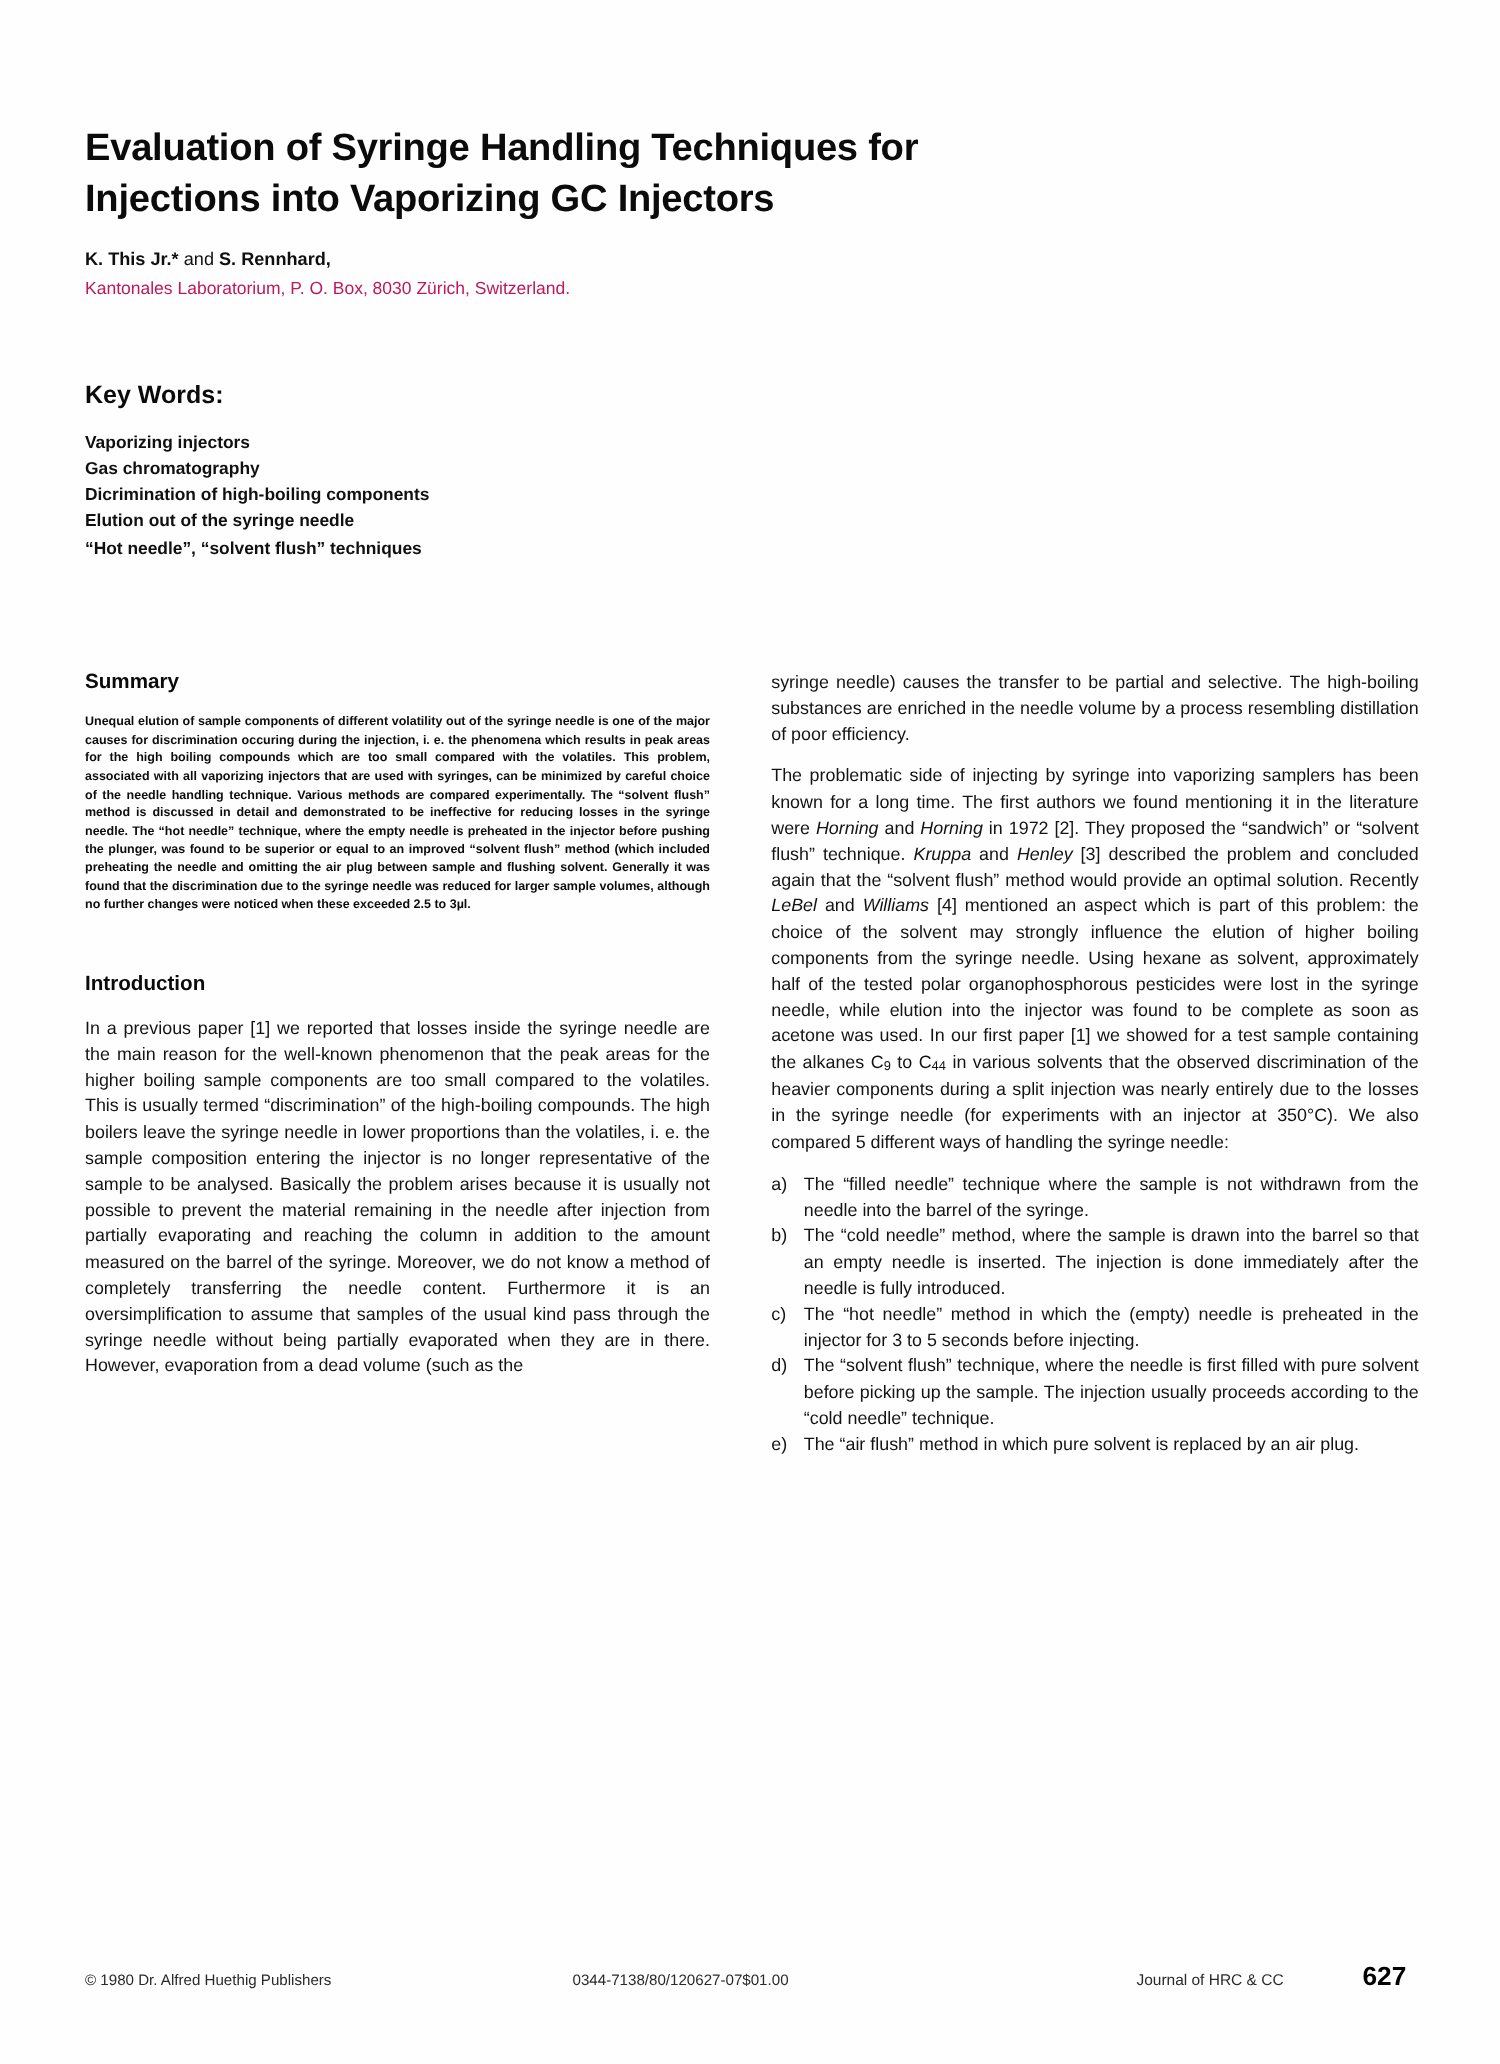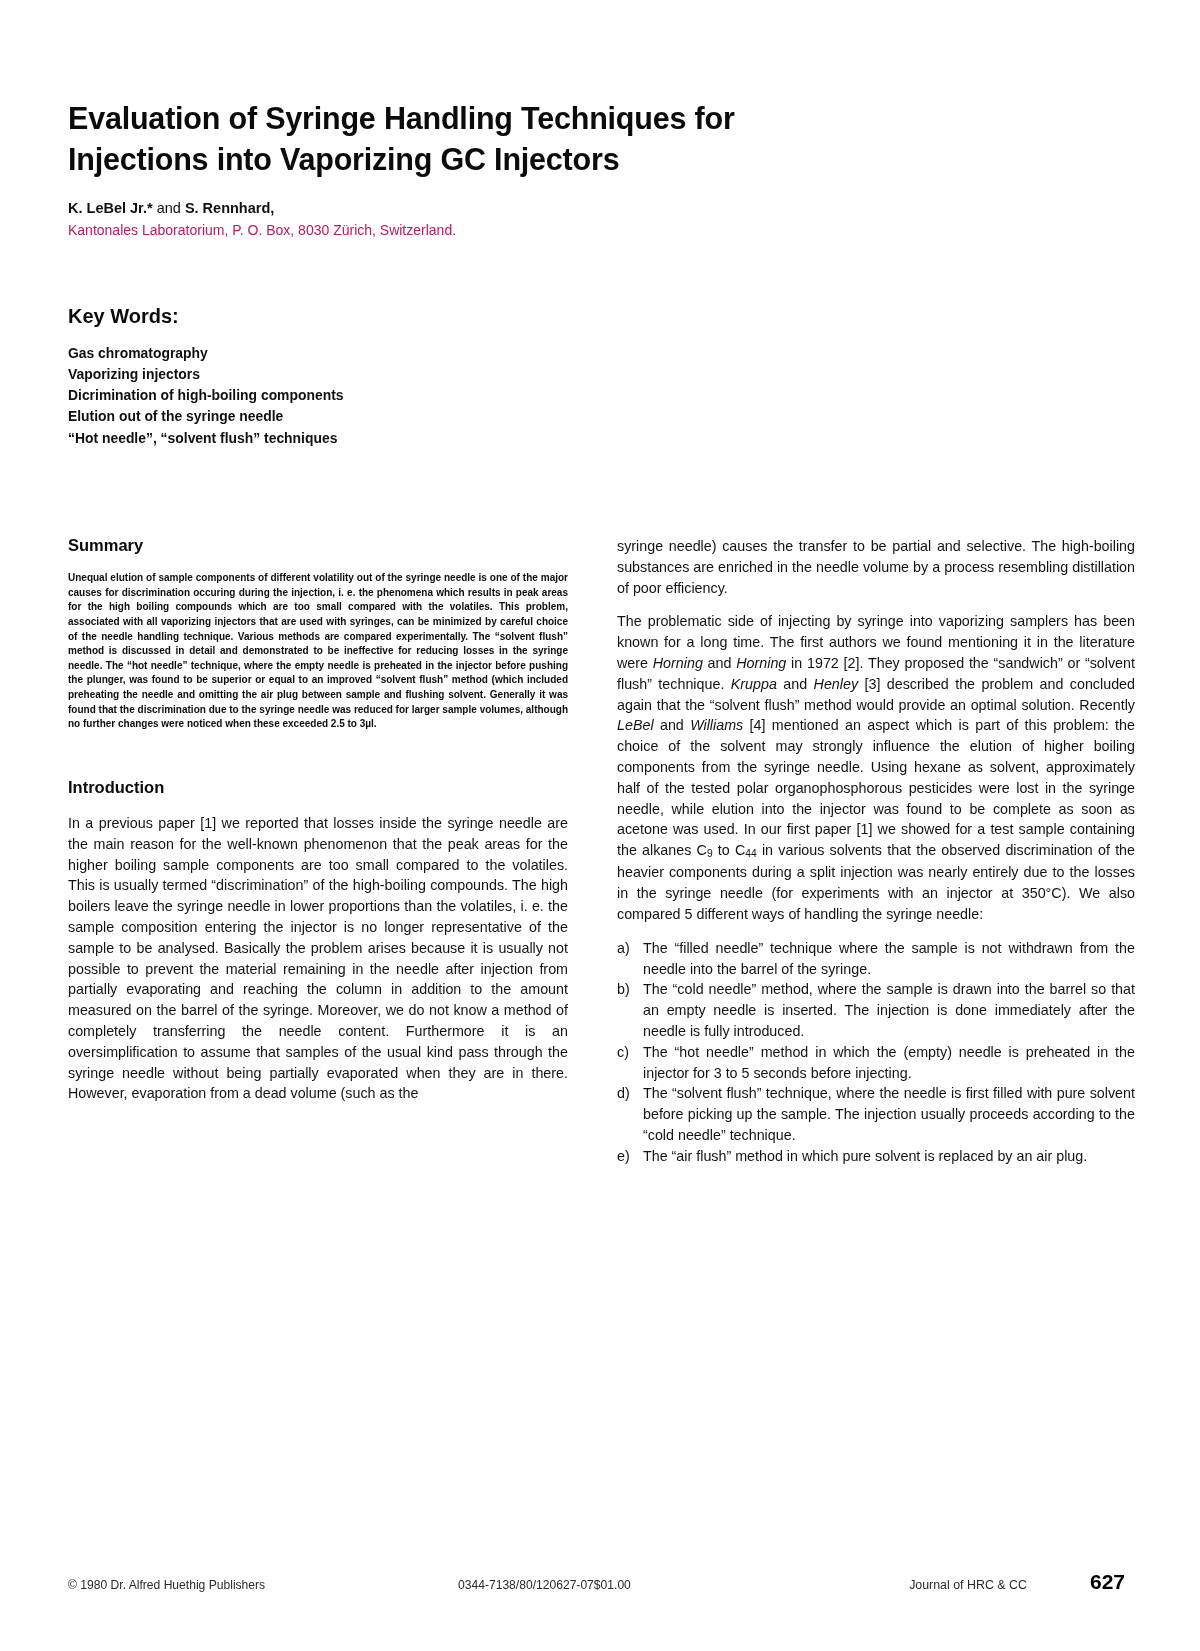--- a/index.html
+++ b/index.html
@@ -168,28 +168,28 @@
 <body>
 
 <div class="page">
 
   <h1 class="title">
     <span class="line">Evaluation of Syringe Handling Techniques for</span>
     <span class="line">Injections into Vaporizing GC Injectors</span>
   </h1>
 
   <div class="authors">
-    <span>K. LeBel Jr.*</span><span class="reg"> and </span><span>S. Rennhard,</span>
+    <span>K. This Jr.*</span><span class="reg"> and </span><span>S. Rennhard,</span>
   </div>
   <div class="affiliation">Kantonales Laboratorium, P. O. Box, 8030 Zürich, Switzerland.</div>
 
   <div class="keywords-heading">Key Words:</div>
   <div class="keywords-list">
+    <span class="kw">Vaporizing injectors</span>
     <span class="kw">Gas chromatography</span>
-    <span class="kw">Vaporizing injectors</span>
     <span class="kw">Dicrimination of high-boiling components</span>
     <span class="kw">Elution out of the syringe needle</span>
     <span class="kw">“Hot needle”, “solvent flush” techniques</span>
   </div>
 
   <div class="col col-left">
     <h2 class="sec-heading">Summary</h2>
     <p class="summary">Unequal elution of sample components of different volatility out of the syringe needle is one of the major causes for discrimination occuring during the injection, i. e. the phenomena which results in peak areas for the high boiling compounds which are too small compared with the volatiles. This problem, associated with all vaporizing injectors that are used with syringes, can be minimized by careful choice of the needle handling technique. Various methods are compared experimentally. The “solvent flush” method is discussed in detail and demonstrated to be ineffective for reducing losses in the syringe needle. The “hot needle” technique, where the empty needle is preheated in the injector before pushing the plunger, was found to be superior or equal to an improved “solvent flush” method (which included preheating the needle and omitting the air plug between sample and flushing solvent. Generally it was found that the discrimination due to the syringe needle was reduced for larger sample volumes, although no further changes were noticed when these exceeded 2.5 to 3µl.</p>
 
     <h2 class="sec-heading intro">Introduction</h2>

